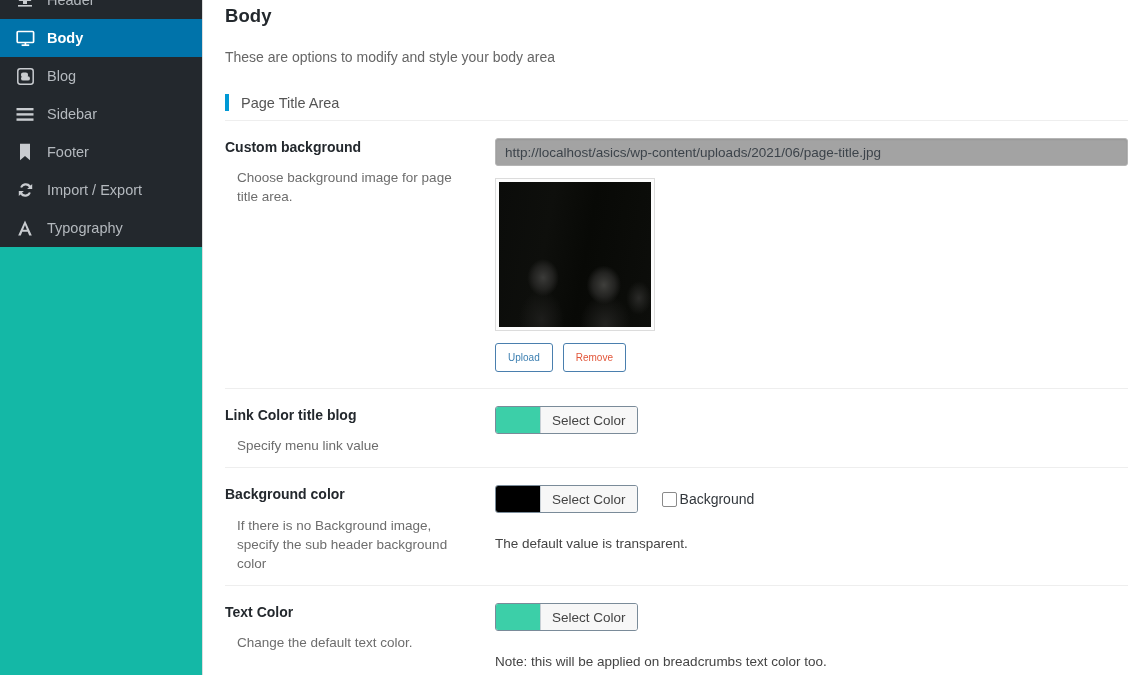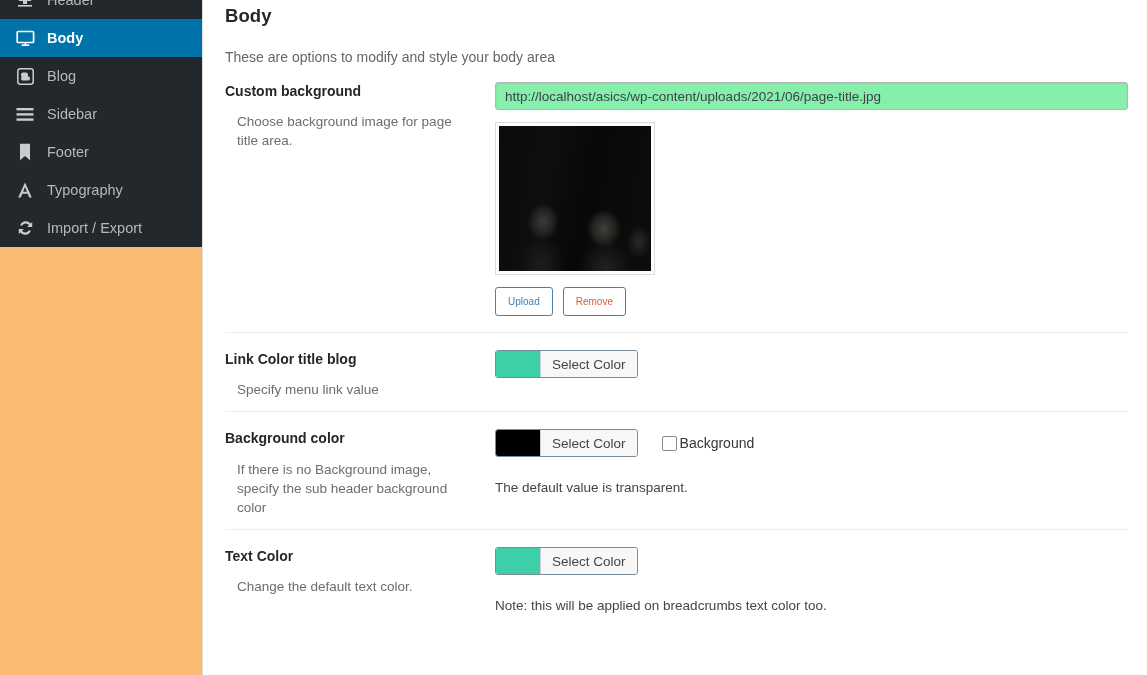--- a/index.html
+++ b/index.html
@@ -20,21 +20,21 @@
     width: 1147px;
     height: 675px;
     position: relative;
   }
 
   
   .sidebar {
     width: 203px;
     min-width: 203px;
     height: 675px;
-    background: #fdba74;
+    background: #14b8a6;
     border-right: 1px solid #dddddd;
     box-sizing: border-box;
     position: relative;
   }
   .sidebar-menu {
     background: #23282d;
     padding: 0;
     margin: 0;
     list-style: none;
   }
@@ -154,21 +154,21 @@
     padding-bottom: 16px;
   }
 
   .url-input {
     width: 100%;
     max-width: 633px;
     height: 28px;
     box-sizing: border-box;
     border: 1px solid #b5b5b5;
     border-radius: 3px;
-    background: #86efac;
+    background: #a3a3a3;
     padding: 0 9px;
     font-family: "Liberation Sans", sans-serif;
     font-size: 13.5px;
     color: #3c434a;
     box-shadow: inset 0 1px 2px rgba(0,0,0,0.07);
     outline: none;
     display: block;
   }
 
   .thumb-frame {
@@ -324,46 +324,50 @@
         <span class="m-icon">
           <svg width="14" height="18" viewBox="0 0 14 18" fill="currentColor" aria-hidden="true">
             <path d="M2 0.8 h10 v16.4 l-5-4.3 -5 4.3 Z"></path>
           </svg>
         </span>
         <span class="m-label">Footer</span>
       </li>
 
       <li class="menu-item">
         <span class="m-icon">
-          <svg width="18" height="18" viewBox="0 0 18 18" fill="currentColor" aria-hidden="true">
-            <path d="M9 1.6 L15.8 16.4 h-2.6 L11.7 12.8 H6.3 L4.8 16.4 H2.2 Z M7.1 10.7 h3.8 L9 5.9 Z"></path>
-          </svg>
-        </span>
-        <span class="m-label">Typography</span>
-      </li>
-
-      <li class="menu-item">
-        <span class="m-icon">
           <svg width="19" height="18" viewBox="0 0 19 18" fill="currentColor" aria-hidden="true">
             <path d="M4.2 6.3 A6 6 0 0 1 14.6 4.6 l1.6-1.6 v5.1 h-5.1 l1.9-1.9 A4.1 4.1 0 0 0 6 6.8 Z"></path>
             <path d="M14.8 11.7 A6 6 0 0 1 4.4 13.4 l-1.6 1.6 v-5.1 h5.1 l-1.9 1.9 a4.1 4.1 0 0 0 7 -0.6 Z"></path>
           </svg>
         </span>
         <span class="m-label">Import / Export</span>
       </li>
 
+      <li class="menu-item">
+        <span class="m-icon">
+          <svg width="18" height="18" viewBox="0 0 18 18" fill="currentColor" aria-hidden="true">
+            <path d="M9 1.6 L15.8 16.4 h-2.6 L11.7 12.8 H6.3 L4.8 16.4 H2.2 Z M7.1 10.7 h3.8 L9 5.9 Z"></path>
+          </svg>
+        </span>
+        <span class="m-label">Typography</span>
+      </li>
+
     </ul>
     <div class="sidebar-empty"></div>
   </nav>
 
   <main class="main">
 
     <h1 class="page-title">Body</h1>
     <p class="page-desc">These are options to modify and style your body area</p>
 
+    <div class="section-head">
+      <span class="section-bar"></span>
+      <span class="section-title">Page Title Area</span>
+    </div>
 
     <div class="field-row">
       <div class="field-left">
         <div class="field-label">Custom background</div>
         <div class="field-hint">Choose background image for page title area.</div>
       </div>
       <div class="field-right">
         <input class="url-input" type="text" value="http://localhost/asics/wp-content/uploads/2021/06/page-title.jpg" style="">
         <div class="thumb-frame">
           <div class="thumb-img"></div>

